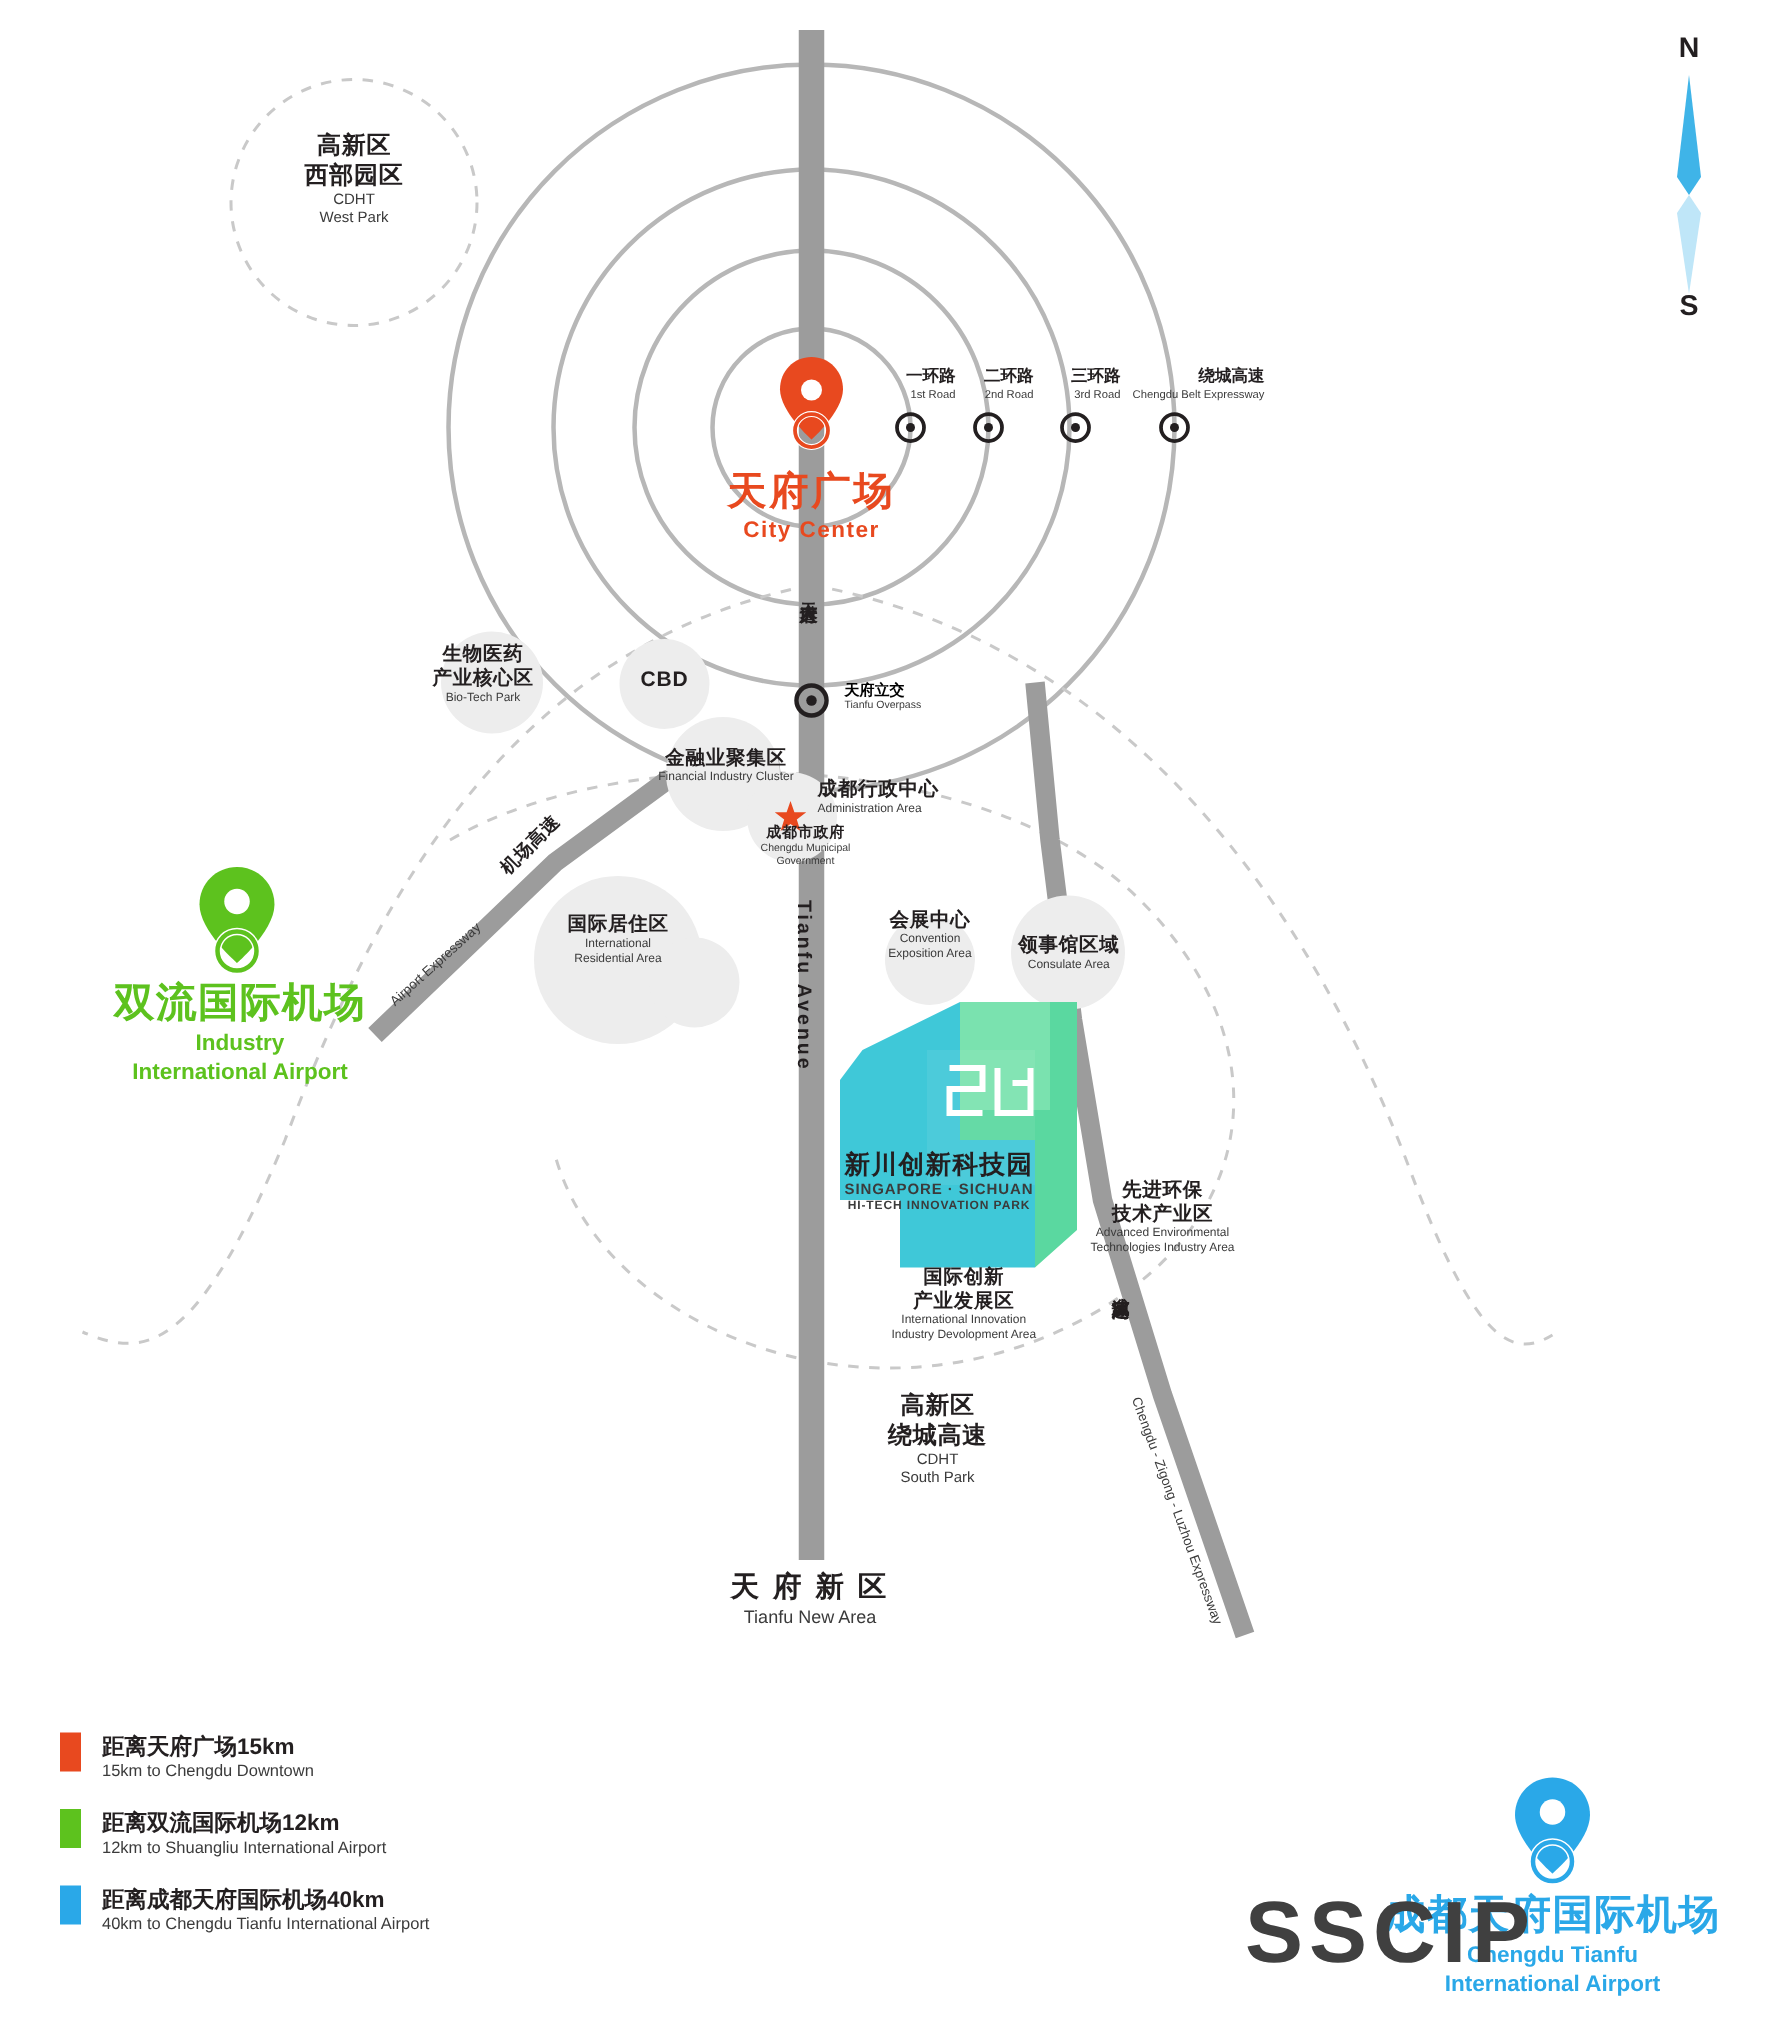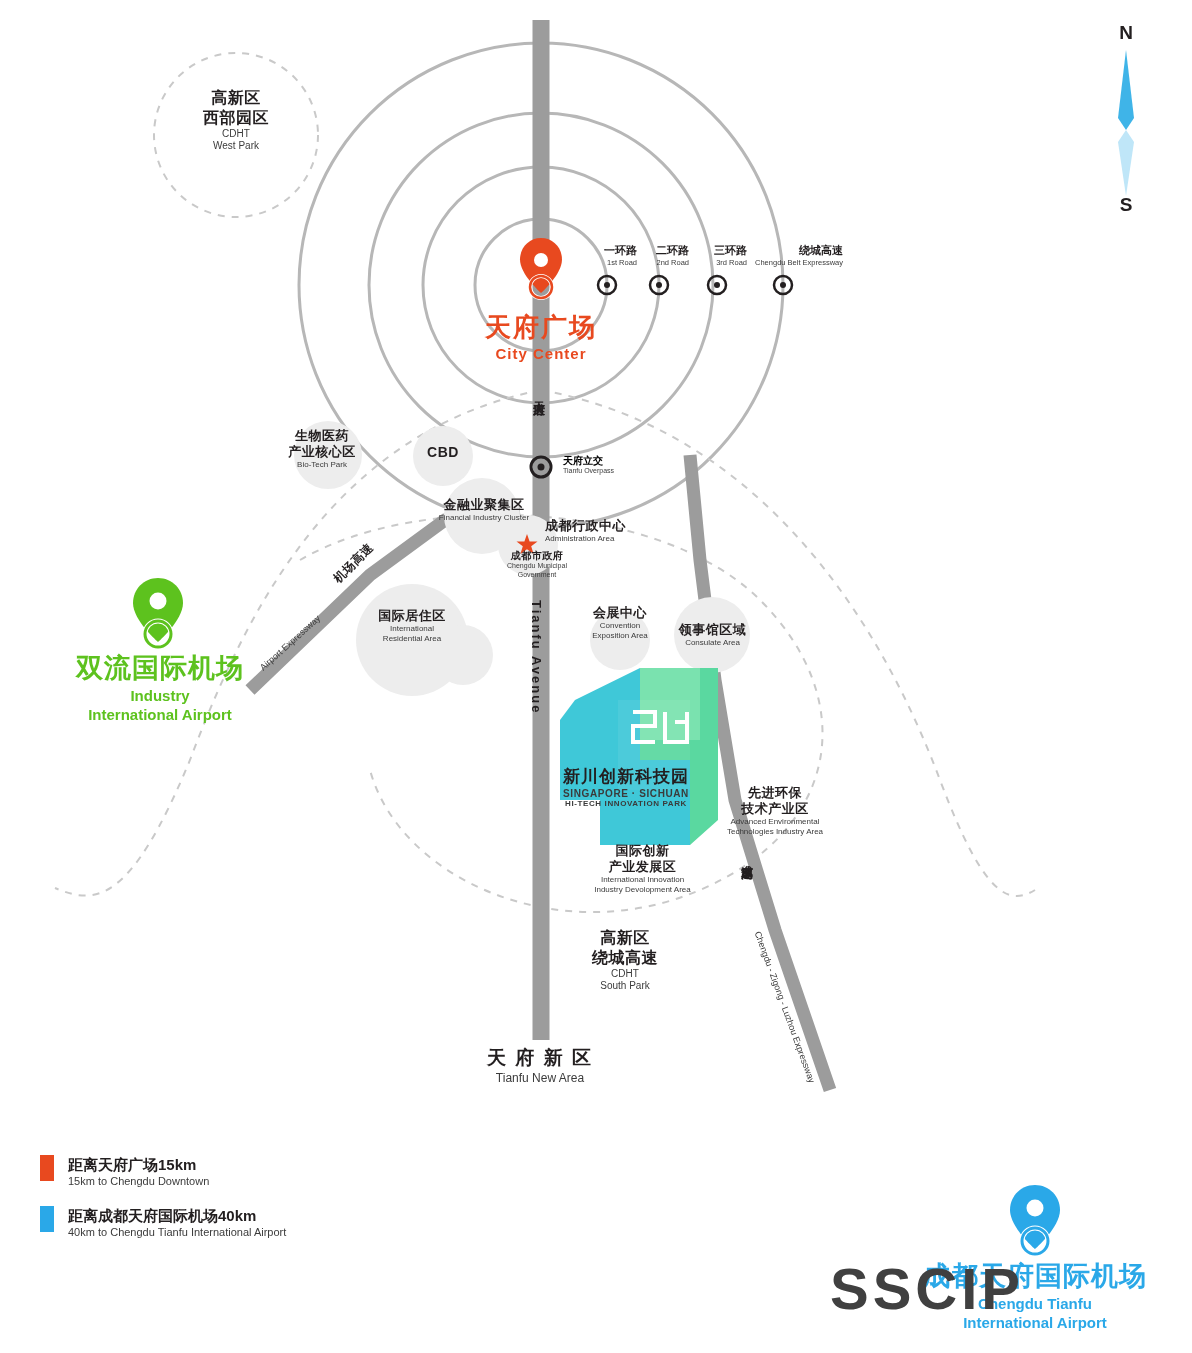--- a/index.html
+++ b/index.html
@@ -289,20 +289,27 @@
 
   <div class="legend">
     <div class="legend-row">
       <div class="swatch" style="background:#e8491f;"></div>
       <div>
         <div class="legend-cn">距离天府广场15km</div>
         <div class="legend-en">15km to Chengdu Downtown</div>
       </div>
     </div>
     <div class="legend-row">
+      <div class="swatch" style="background:#5dc21e;"></div>
+      <div>
+        <div class="legend-cn">距离双流国际机场12km</div>
+        <div class="legend-en">12km to Shuangliu International Airport</div>
+      </div>
+    </div>
+    <div class="legend-row">
       <div class="swatch" style="background:#2aa8e8;"></div>
       <div>
         <div class="legend-cn">距离成都天府国际机场40km</div>
         <div class="legend-en">40km to Chengdu Tianfu International Airport</div>
       </div>
     </div>
   </div>
 
   <div class="wm">SSCIP</div>
 

